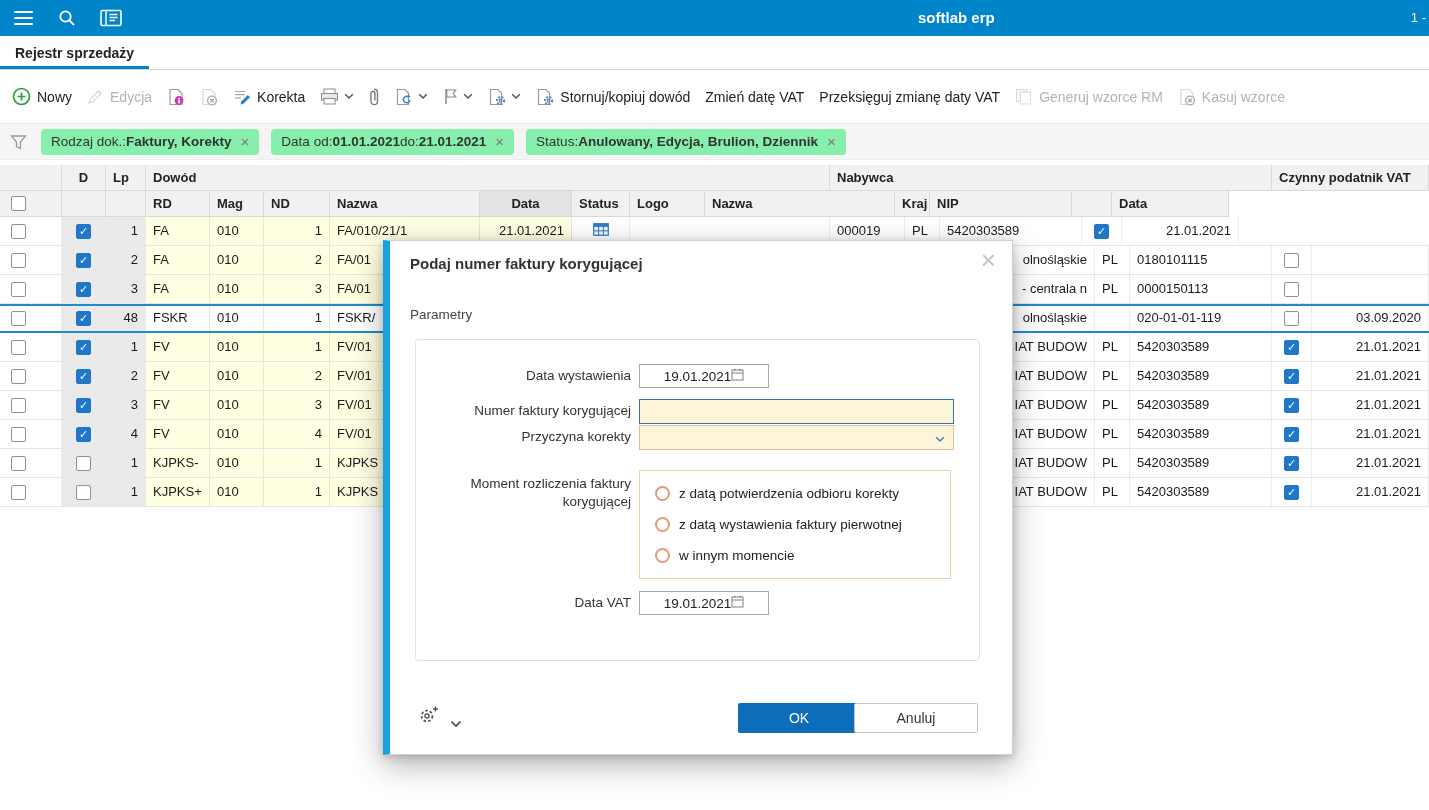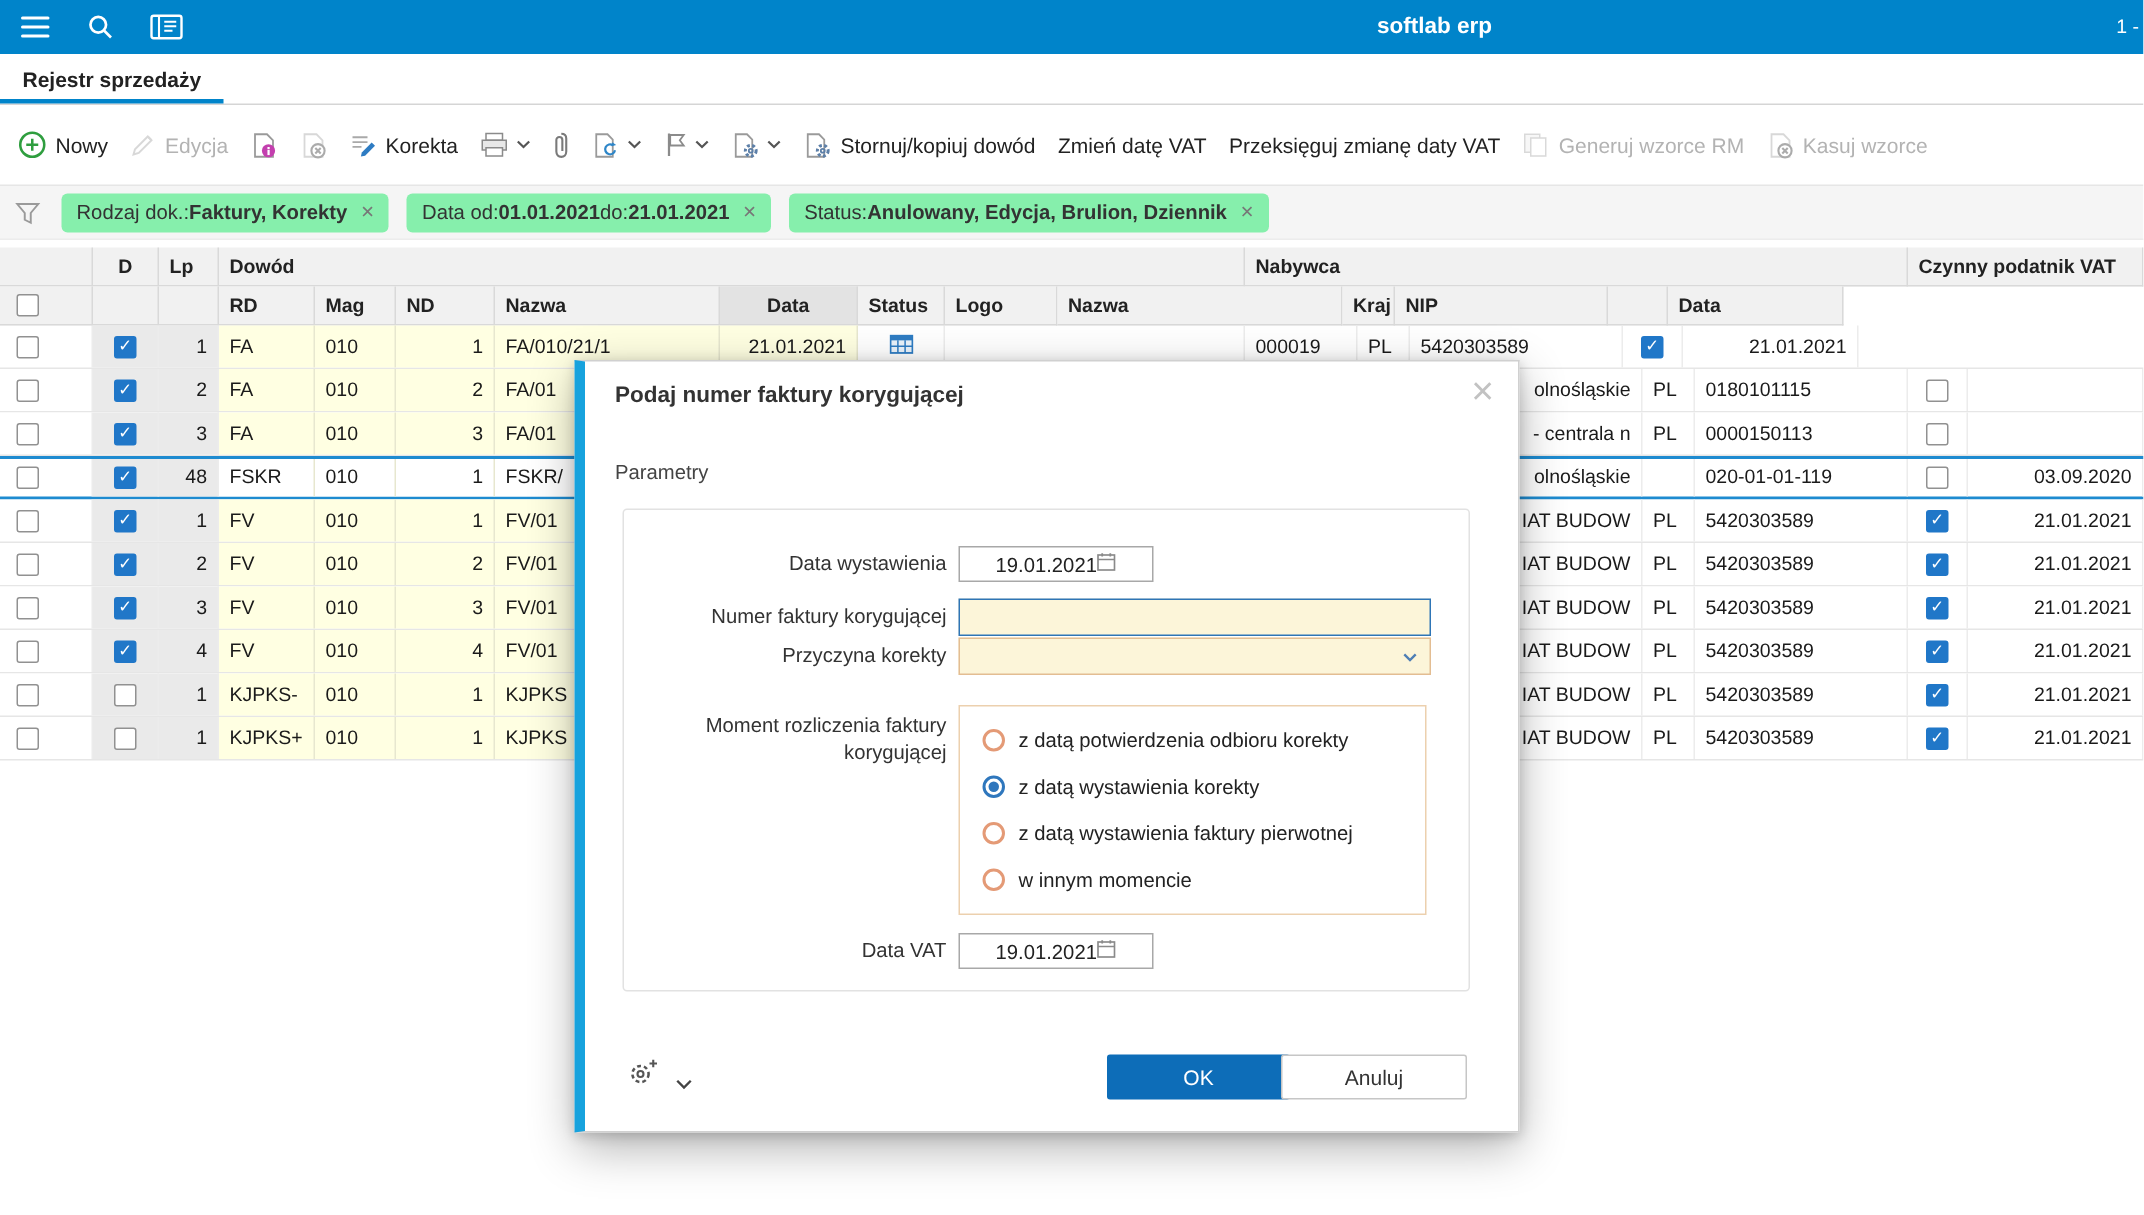--- a/index.html
+++ b/index.html
@@ -621,24 +621,20 @@
       </div>
     </div>
     <div class="frow top mt20">
       <span class="flabel">Moment rozliczenia faktury korygującej</span>
       <div class="radio-box">
           <div class="radio-row">
             <span class="radio"></span>
             <span class="radio-label">z datą potwierdzenia odbioru korekty</span>
           </div>
           <div class="radio-row">
-            <span class="radio sel"></span>
-            <span class="radio-label">z datą wystawienia korekty</span>
-          </div>
-          <div class="radio-row">
             <span class="radio"></span>
             <span class="radio-label">z datą wystawienia faktury pierwotnej</span>
           </div>
           <div class="radio-row">
             <span class="radio"></span>
             <span class="radio-label">w innym momencie</span>
           </div>
         </div>
     </div>
     <div class="frow mt12">

